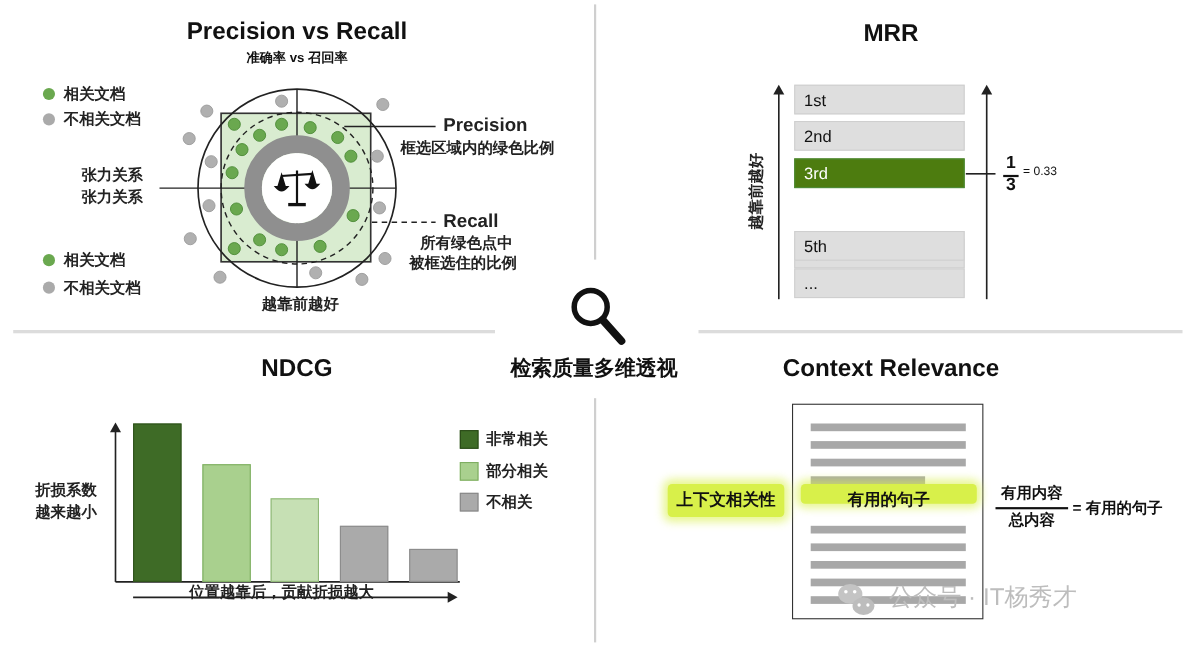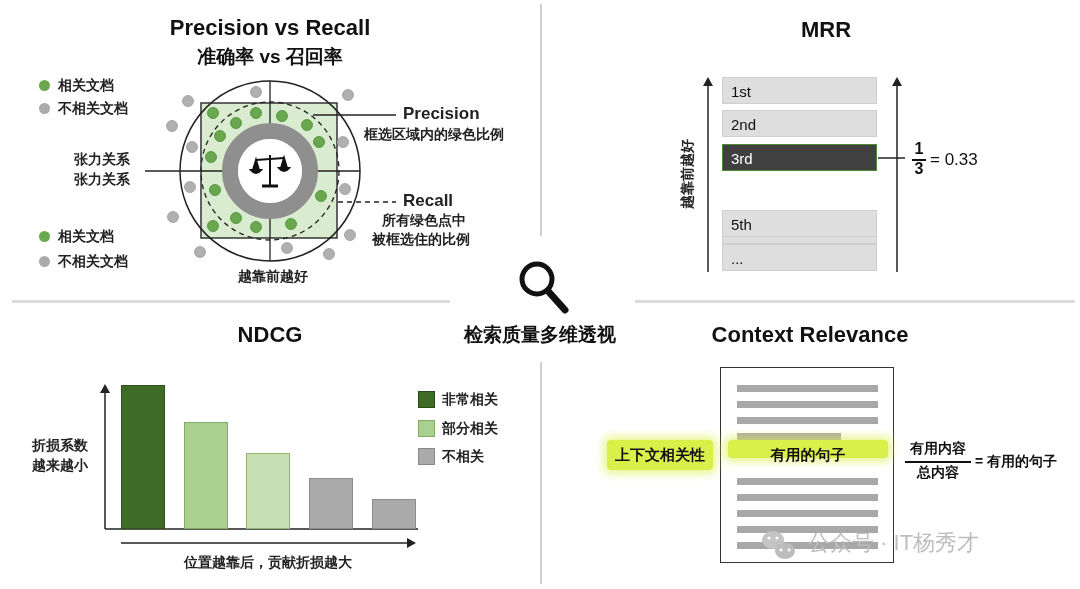--- a/index.html
+++ b/index.html
@@ -1,28 +1,28 @@
 <!DOCTYPE html>
 <html><head>
 <meta charset="utf-8">
 <style>
   html, body { margin:0; padding:0; background:#ffffff; }
   body { width:1080px; height:589px; position:relative; overflow:hidden;
          font-family:"Liberation Sans","DejaVu Sans",sans-serif; color:#111; }
   .abs { position:absolute; }
   .title { position:absolute; font-weight:bold; font-size:22px; text-align:center; white-space:nowrap; }
-  .sub { position:absolute; font-weight:bold; font-size:19px; text-align:center; white-space:nowrap; }
+  .sub { position:absolute; font-weight:bold; font-size:12px; text-align:center; white-space:nowrap; }
   .lbl { position:absolute; font-size:14px; font-weight:bold; white-space:nowrap; color:#222; }
   .divider-h { position:absolute; height:3px; background:#dcdcdc; }
   .divider-v { position:absolute; width:2px; background:#cfcfcf; }
   svg { position:absolute; left:0; top:0; }
   .legend-dot { display:inline-block; width:11px; height:11px; border-radius:50%; margin-right:8px; vertical-align:-1px; }
   .mrr-row { position:absolute; left:722px; width:155px; height:27px; background:#dedede; border:1px solid #cfcfcf;
              font-size:15px; line-height:27px; padding-left:8px; box-sizing:border-box; color:#111; }
-  .mrr-row.hit { background:#404040; border-color:#4d8a35; color:#fff; }
+  .mrr-row.hit { background:#4d7c0f; border-color:#4d8a35; color:#fff; }
   .bar { position:absolute; box-sizing:border-box; border:1.5px solid; }
   .legend-sq { position:absolute; width:17px; height:17px; box-sizing:border-box; border:1.5px solid; }
   .doc-line { position:absolute; left:737px; height:7px; background:#a8a8a8; }
   .hl { position:absolute; background:#d8f04a; box-shadow:0 0 8px 4px rgba(216,240,74,0.6); border-radius:4px;
         font-size:15px; font-weight:bold; text-align:center; line-height:30px; }
   .watermark { position:absolute; color:#bdbdbd; font-size:28px; white-space:nowrap; }
 </style>
 </head>
 <body>
 
@@ -120,21 +120,21 @@
   <line x1="338" y1="202" x2="396" y2="202" stroke="#222" stroke-width="1.3" stroke-dasharray="5,4"></line>
 </svg>
 
 <div class="lbl" style="left:403px; top:104px; font-size:17px; font-weight:bold;">Precision</div>
 <div class="lbl" style="left:364px; top:126px;">框选区域内的绿色比例</div>
 <div class="lbl" style="left:403px; top:191px; font-size:17px; font-weight:bold;">Recall</div>
 <div class="lbl" style="left:382px; top:212px;">所有绿色点中</div>
 <div class="lbl" style="left:372px; top:231px;">被框选住的比例</div>
 <div class="lbl" style="left:238px; top:268px;">越靠前越好</div>
 
-<div class="title" style="left:776px; top:17px; width:100px;">MRR</div>
+<div class="title" style="left:760px; top:17px; width:100px;">MRR</div>
 
 <svg width="1080" height="589" style="pointer-events:none;">
   <line x1="708" y1="272" x2="708" y2="84" stroke="#222" stroke-width="1.5"></line>
   <path d="M703 86 L708 77 L713 86 Z" fill="#222"></path>
   <line x1="897" y1="272" x2="897" y2="84" stroke="#222" stroke-width="1.5"></line>
   <path d="M892 86 L897 77 L902 86 Z" fill="#222"></path>
   <line x1="878" y1="158" x2="905" y2="158" stroke="#222" stroke-width="1.5"></line>
 </svg>
 
 <div class="lbl" style="left:650px; top:165px; width:76px; text-align:center; transform:rotate(-90deg); transform-origin:center;">越靠前越好</div>
@@ -143,21 +143,21 @@
 <div class="mrr-row" style="top:110px;">2nd</div>
 <div class="mrr-row hit" style="top:144px;">3rd</div>
 <div class="mrr-row" style="top:177px;margin-top:40px;">4th</div>
 <div class="mrr-row" style="top:210px;">5th</div>
 <div class="mrr-row" style="top:244px;">...</div>
 
 <div class="abs" style="left:912px; top:140px; font-size:16px; font-weight:bold;">
   <div style="position:absolute; left:2px; top:0; width:10px; text-align:center;">1</div>
   <div style="position:absolute; left:0; top:19px; width:14px; height:1.5px; background:#111;"></div>
   <div style="position:absolute; left:2px; top:20px; width:10px; text-align:center;">3</div>
-  <div style="position:absolute; left:18px; top:10px; white-space:nowrap; font-size:17px; font-weight:normal;">= 0.33</div>
+  <div style="position:absolute; left:18px; top:10px; white-space:nowrap; font-size:11px; font-weight:normal;">= 0.33</div>
 </div>
 
 <div class="title" style="left:220px; top:322px; width:100px;">NDCG</div>
 
 <div class="lbl" style="left:32px; top:437px;">折损系数</div>
 <div class="lbl" style="left:32px; top:457px;">越来越小</div>
 
 <svg width="1080" height="589" style="pointer-events:none;">
   <line x1="105" y1="529" x2="105" y2="392" stroke="#222" stroke-width="1.5"></line>
   <path d="M100 393 L105 384 L110 393 Z" fill="#222"></path>
@@ -172,21 +172,21 @@
 <div class="bar" style="left:309px; top:478px; width:44px; height:51px; background:#aaaaaa; border-color:#8c8c8c;"></div>
 <div class="bar" style="left:372px; top:499px; width:44px; height:30px; background:#aaaaaa; border-color:#8c8c8c;"></div>
 
 <div class="legend-sq" style="left:418px; top:391px; background:#3e6b26; border-color:#2a4a18;"></div>
 <div class="lbl" style="left:442px; top:391px;">非常相关</div>
 <div class="legend-sq" style="left:418px; top:420px; background:#a9d08e; border-color:#7fae62;"></div>
 <div class="lbl" style="left:442px; top:420px;">部分相关</div>
 <div class="legend-sq" style="left:418px; top:448px; background:#aaaaaa; border-color:#888;"></div>
 <div class="lbl" style="left:442px; top:448px;">不相关</div>
 
-<div class="lbl" style="left:172px; top:554px;margin-left:12px;">位置越靠后，贡献折损越大</div>
+<div class="lbl" style="left:172px; top:530px;">位置越靠后，贡献折损越大</div>
 
 <div class="title" style="left:690px; top:322px; width:240px;">Context Relevance</div>
 
 <div class="abs" style="left:720px; top:367px; width:174px; height:196px; border:1.5px solid #333; box-sizing:border-box; background:#fff;"></div>
 <div class="doc-line" style="top:385px; width:141px;"></div>
 <div class="doc-line" style="top:401px; width:141px;"></div>
 <div class="doc-line" style="top:417px; width:141px;"></div>
 <div class="doc-line" style="top:433px; width:104px;"></div>
 <div class="doc-line" style="top:478px; width:141px;"></div>
 <div class="doc-line" style="top:494px; width:141px;"></div>

